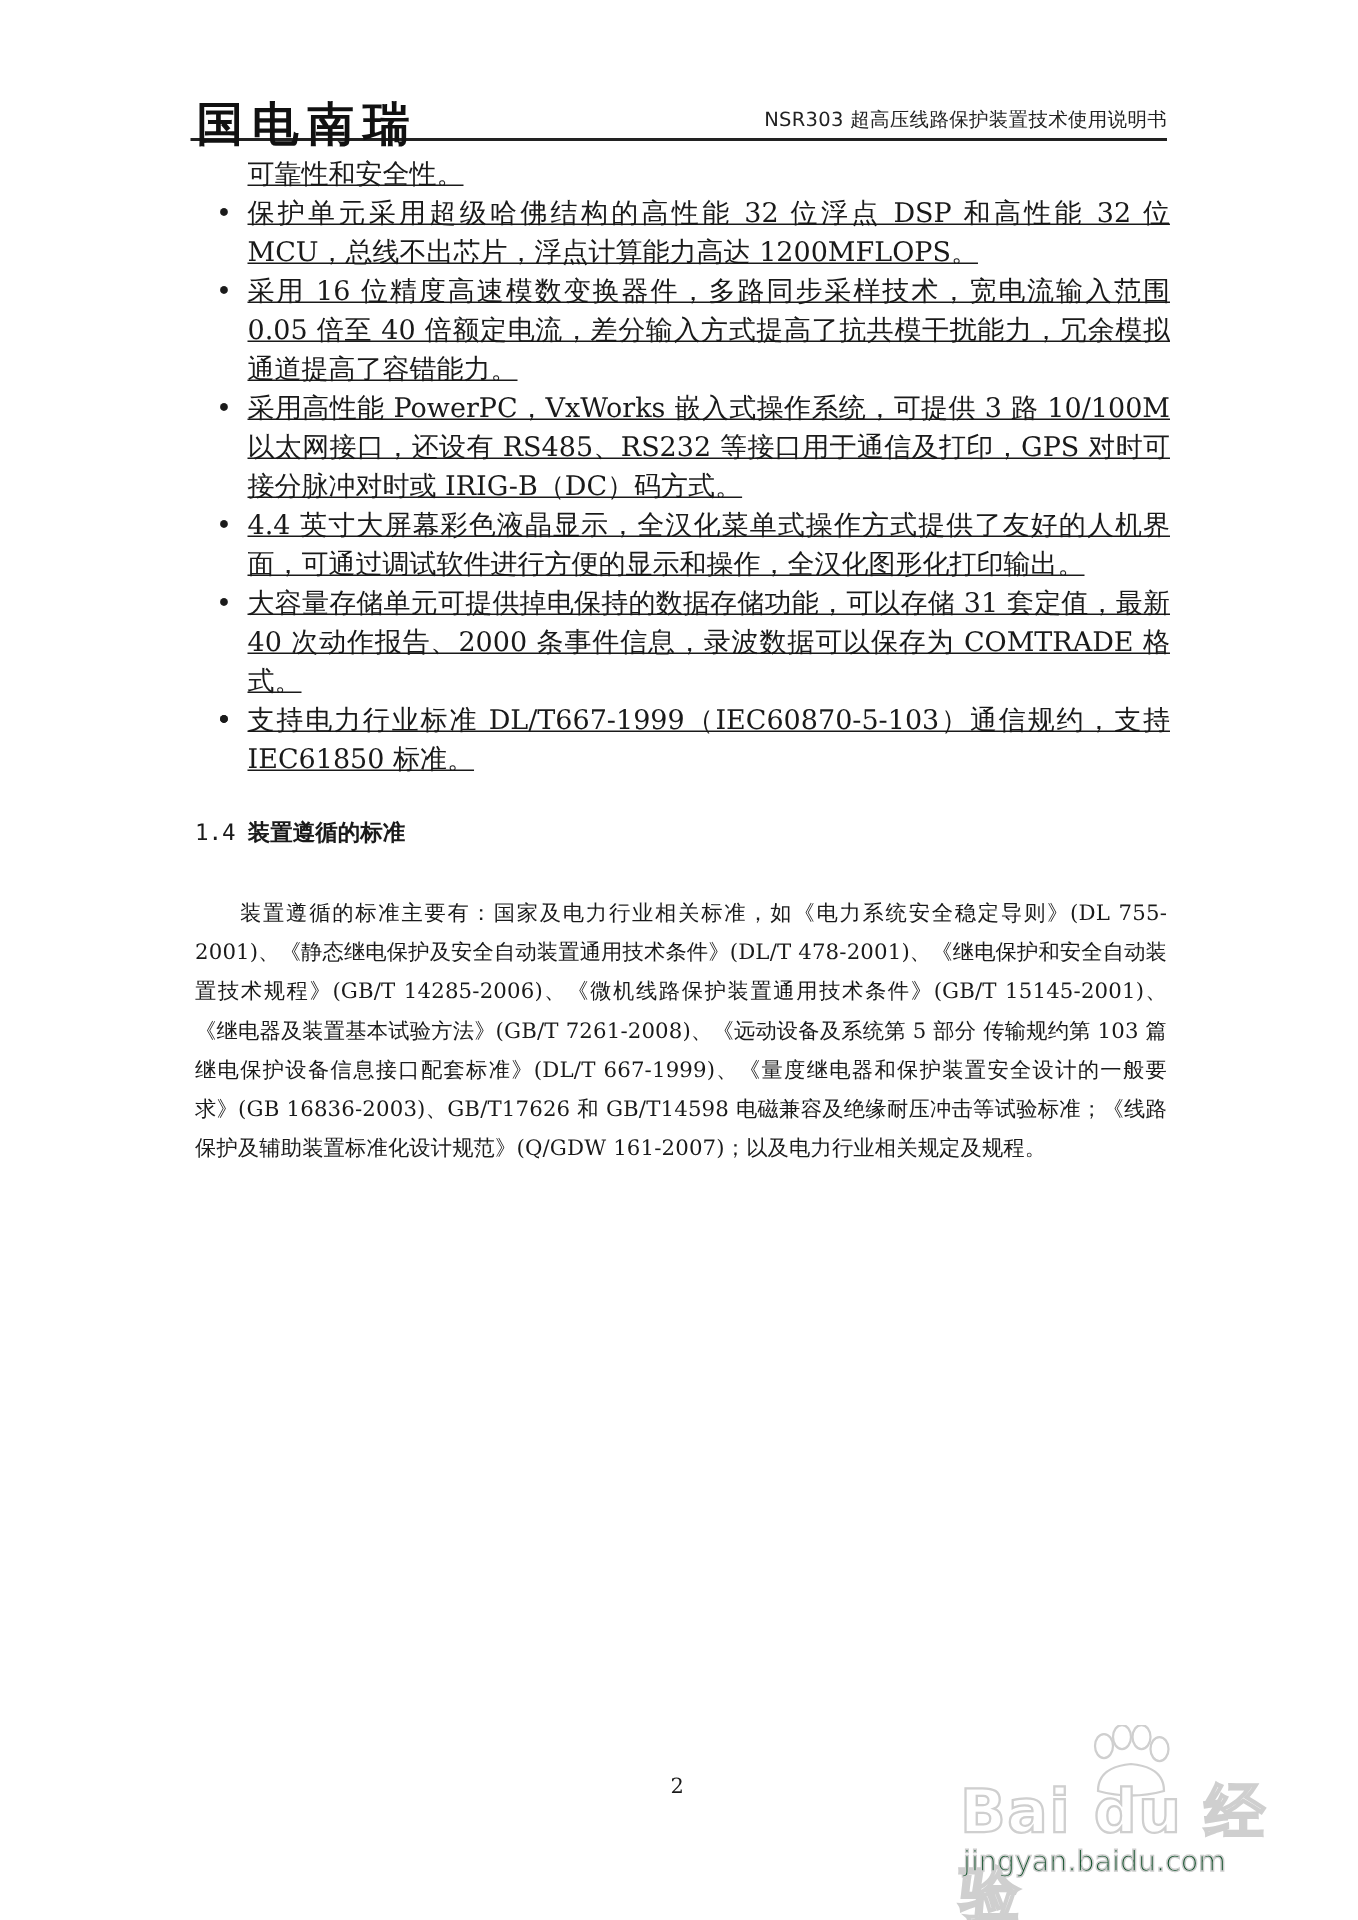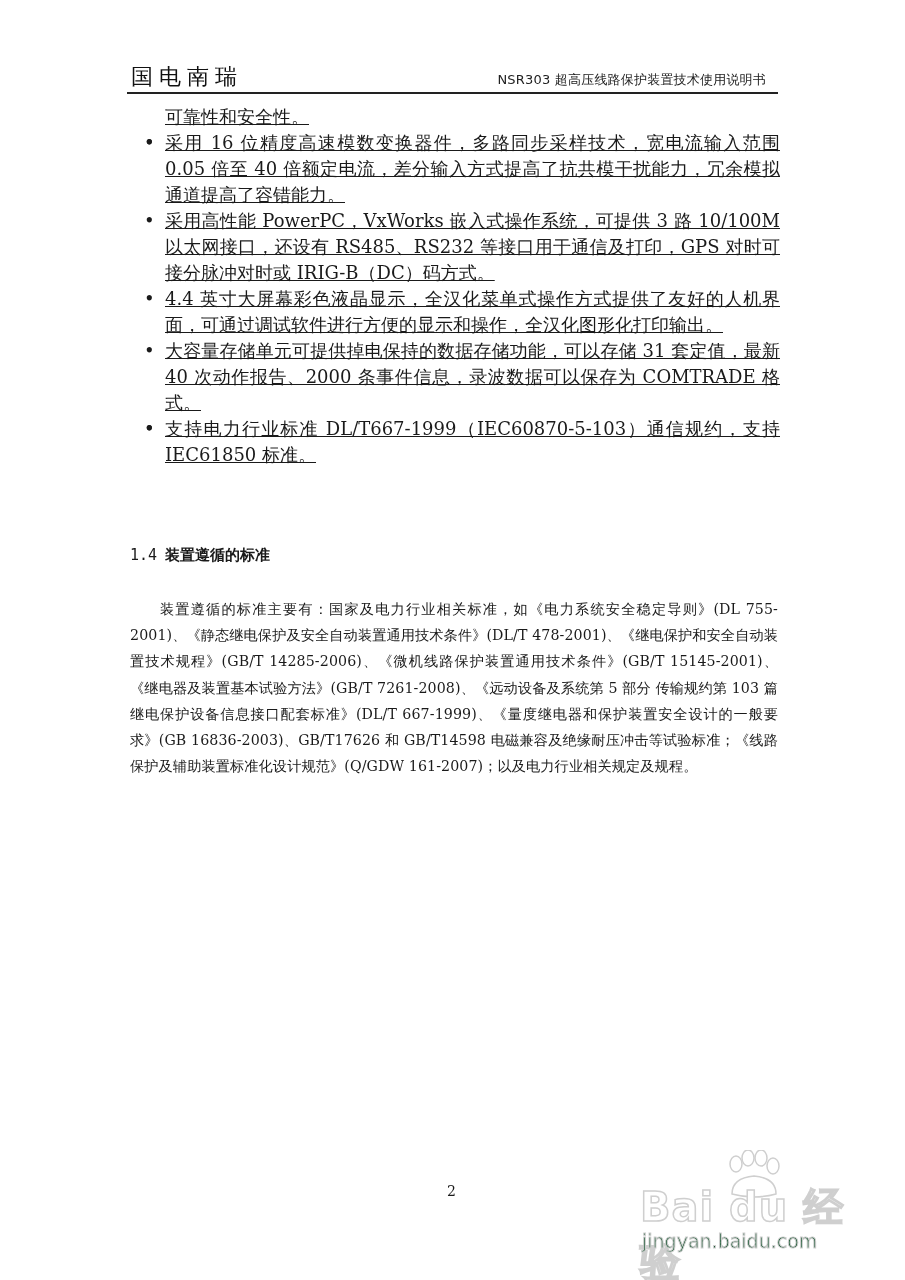--- a/index.html
+++ b/index.html
@@ -1,22 +1,22 @@
 <!DOCTYPE html>
 <html><head>
 <meta charset="utf-8">
 <style>
   html, body { margin:0; padding:0; background:#ffffff; }
   body { width:905px; height:1280px; position:relative; overflow:hidden; color:#1a1a1a;
          font-family:"DejaVu Serif","Liberation Serif",serif; }
   .page { position:absolute; left:0; top:0; width:905px; height:1280px; }
   .header { position:absolute; left:127px; top:62px; width:651px; height:30px; border-bottom:2px solid #222; }
   .logo { position:absolute; left:4px; top:0px; font-family:"DejaVu Sans","Liberation Sans",sans-serif;
-          font-size:22px; font-weight:normal; letter-spacing:6px; color:#111; }
-  .doc-title { position:absolute; right:12px; bottom:3px; font-family:"DejaVu Sans","Liberation Sans",sans-serif;
+          font-size:31px; font-weight:bold; letter-spacing:6px; color:#111; }
+  .doc-title { position:absolute; right:0; bottom:3px; font-family:"DejaVu Sans","Liberation Sans",sans-serif;
                font-size:13px; color:#222; letter-spacing:0.2px; }
   .body-text { font-size:18px; line-height:26px;text-decoration:underline; }
   .cont { position:absolute; left:165px; top:104px; }
   ul.bullets { position:absolute; left:132px; top:130px; margin:0; padding:0; list-style:none; width:648px; }
   ul.bullets li { position:relative; padding-left:33px; margin:0; text-align:justify; }
   ul.bullets li .dot { position:absolute; left:12px; top:0; }
   .section-title { position:absolute; left:130px; top:546px; font-size:15px; font-weight:bold;
                    font-family:"DejaVu Sans","Liberation Sans",sans-serif; }
   .section-title .num { font-family:"DejaVu Sans Mono","Liberation Mono",monospace; font-weight:normal; margin-right:8px; }
   .para { position:absolute; left:130px; top:596px; width:648px; font-size:14.2px; line-height:26.2px;
@@ -35,21 +35,21 @@
 <div class="page">
 
   <div class="header">
     <span class="logo">国电南瑞</span>
     <span class="doc-title">NSR303 超高压线路保护装置技术使用说明书</span>
   </div>
 
   <div class="cont body-text">可靠性和安全性。</div>
 
   <ul class="bullets body-text">
-    <li><span class="dot">•</span></li>
+    <li><span class="dot">•</span><span>保护单元采用超级哈佛结构的高性能 32 位浮点 DSP 和高性能 32 位 MCU，总线不出芯片，浮点计算能力高达 1200MFLOPS。</span></li>
     <li><span class="dot">•</span><span>采用 16 位精度高速模数变换器件，多路同步采样技术，宽电流输入范围 0.05 倍至 40 倍额定电流，差分输入方式提高了抗共模干扰能力，冗余模拟通道提高了容错能力。</span></li>
     <li><span class="dot">•</span><span>采用高性能 PowerPC，VxWorks 嵌入式操作系统，可提供 3 路 10/100M 以太网接口，还设有 RS485、RS232 等接口用于通信及打印，GPS 对时可接分脉冲对时或 IRIG-B（DC）码方式。</span></li>
     <li><span class="dot">•</span><span>4.4 英寸大屏幕彩色液晶显示，全汉化菜单式操作方式提供了友好的人机界面，可通过调试软件进行方便的显示和操作，全汉化图形化打印输出。</span></li>
     <li><span class="dot">•</span><span>大容量存储单元可提供掉电保持的数据存储功能，可以存储 31 套定值，最新 40 次动作报告、2000 条事件信息，录波数据可以保存为 COMTRADE 格式。</span></li>
     <li><span class="dot">•</span></li>
     <li><span class="dot">•</span><span>支持电力行业标准 DL/T667-1999（IEC60870-5-103）通信规约，支持 IEC61850 标准。</span></li>
   </ul>
 
   <div class="section-title">
     <span class="num">1.4</span><span>装置遵循的标准</span>

